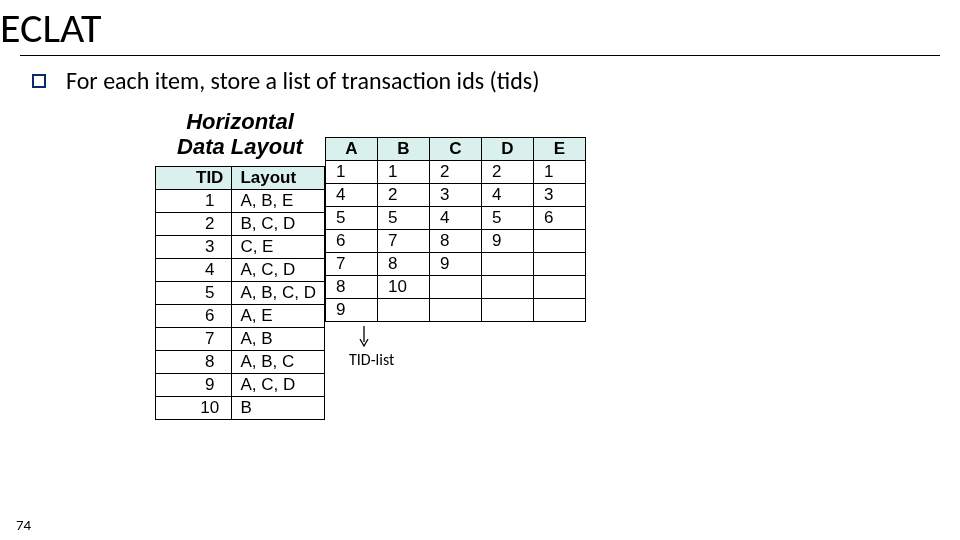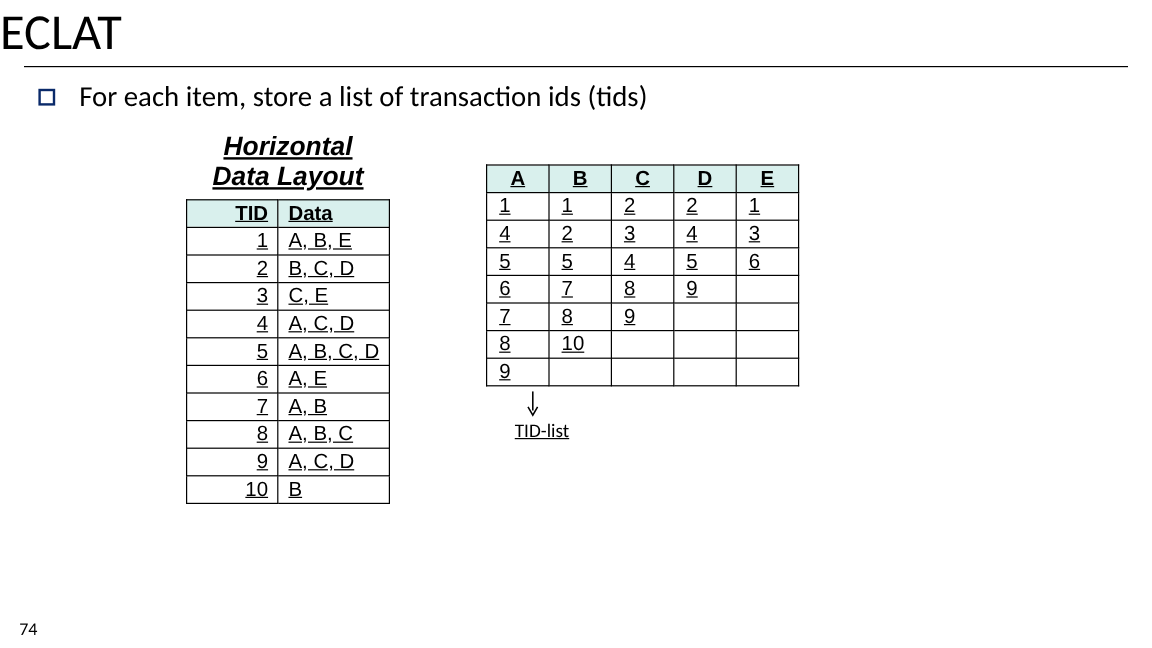--- a/index.html
+++ b/index.html
@@ -34,23 +34,21 @@
   .bullet-box {
     display: inline-block;
     width: 14px;
     height: 14px;
     border: 2px solid #0a2a6a;
     margin-top: 8px;
     flex: 0 0 auto;
   }
   .content {
     display: flex;
-    gap: 80px;
     padding-left: 155px;
-    text-decoration: underline;
   }
   .section-title {
     font-family: Arial, sans-serif;
     font-weight: 700;
     font-style: italic;
     font-size: 22px;
     text-align: center;
     line-height: 1.15;
     margin-bottom: 6px;
   }
@@ -65,21 +63,21 @@
     text-align: left;
     vertical-align: top;
     background: #fff;
   }
   th {
     font-weight: 700;
     background: #d9f0ed;
   }
   .horiz-table td:first-child,
   .horiz-table th:first-child {
-    text-align: right;
+    text-align: center;
     width: 40px;
     padding-left: 40px;
   }
   .vert-section { margin-top: 28px; }
   .vert-table th {
     text-align: center;
     width: 52px;
   }
   .vert-table td {
     text-align: left;
@@ -116,21 +114,21 @@
 </div>
 
 <div class="content">
 
   <div>
     <div class="section-title">Horizontal<br>Data Layout</div>
     <table class="horiz-table">
       <thead>
         <tr>
           <th>TID</th>
-          <th>Data</th>
+          <th>Layout</th>
         </tr>
       </thead>
       <tbody id="horiz-body">
           <tr>
             <td>1</td>
             <td>A, B, E</td>
           </tr>
           <tr>
             <td>2</td>
             <td>B, C, D</td>

